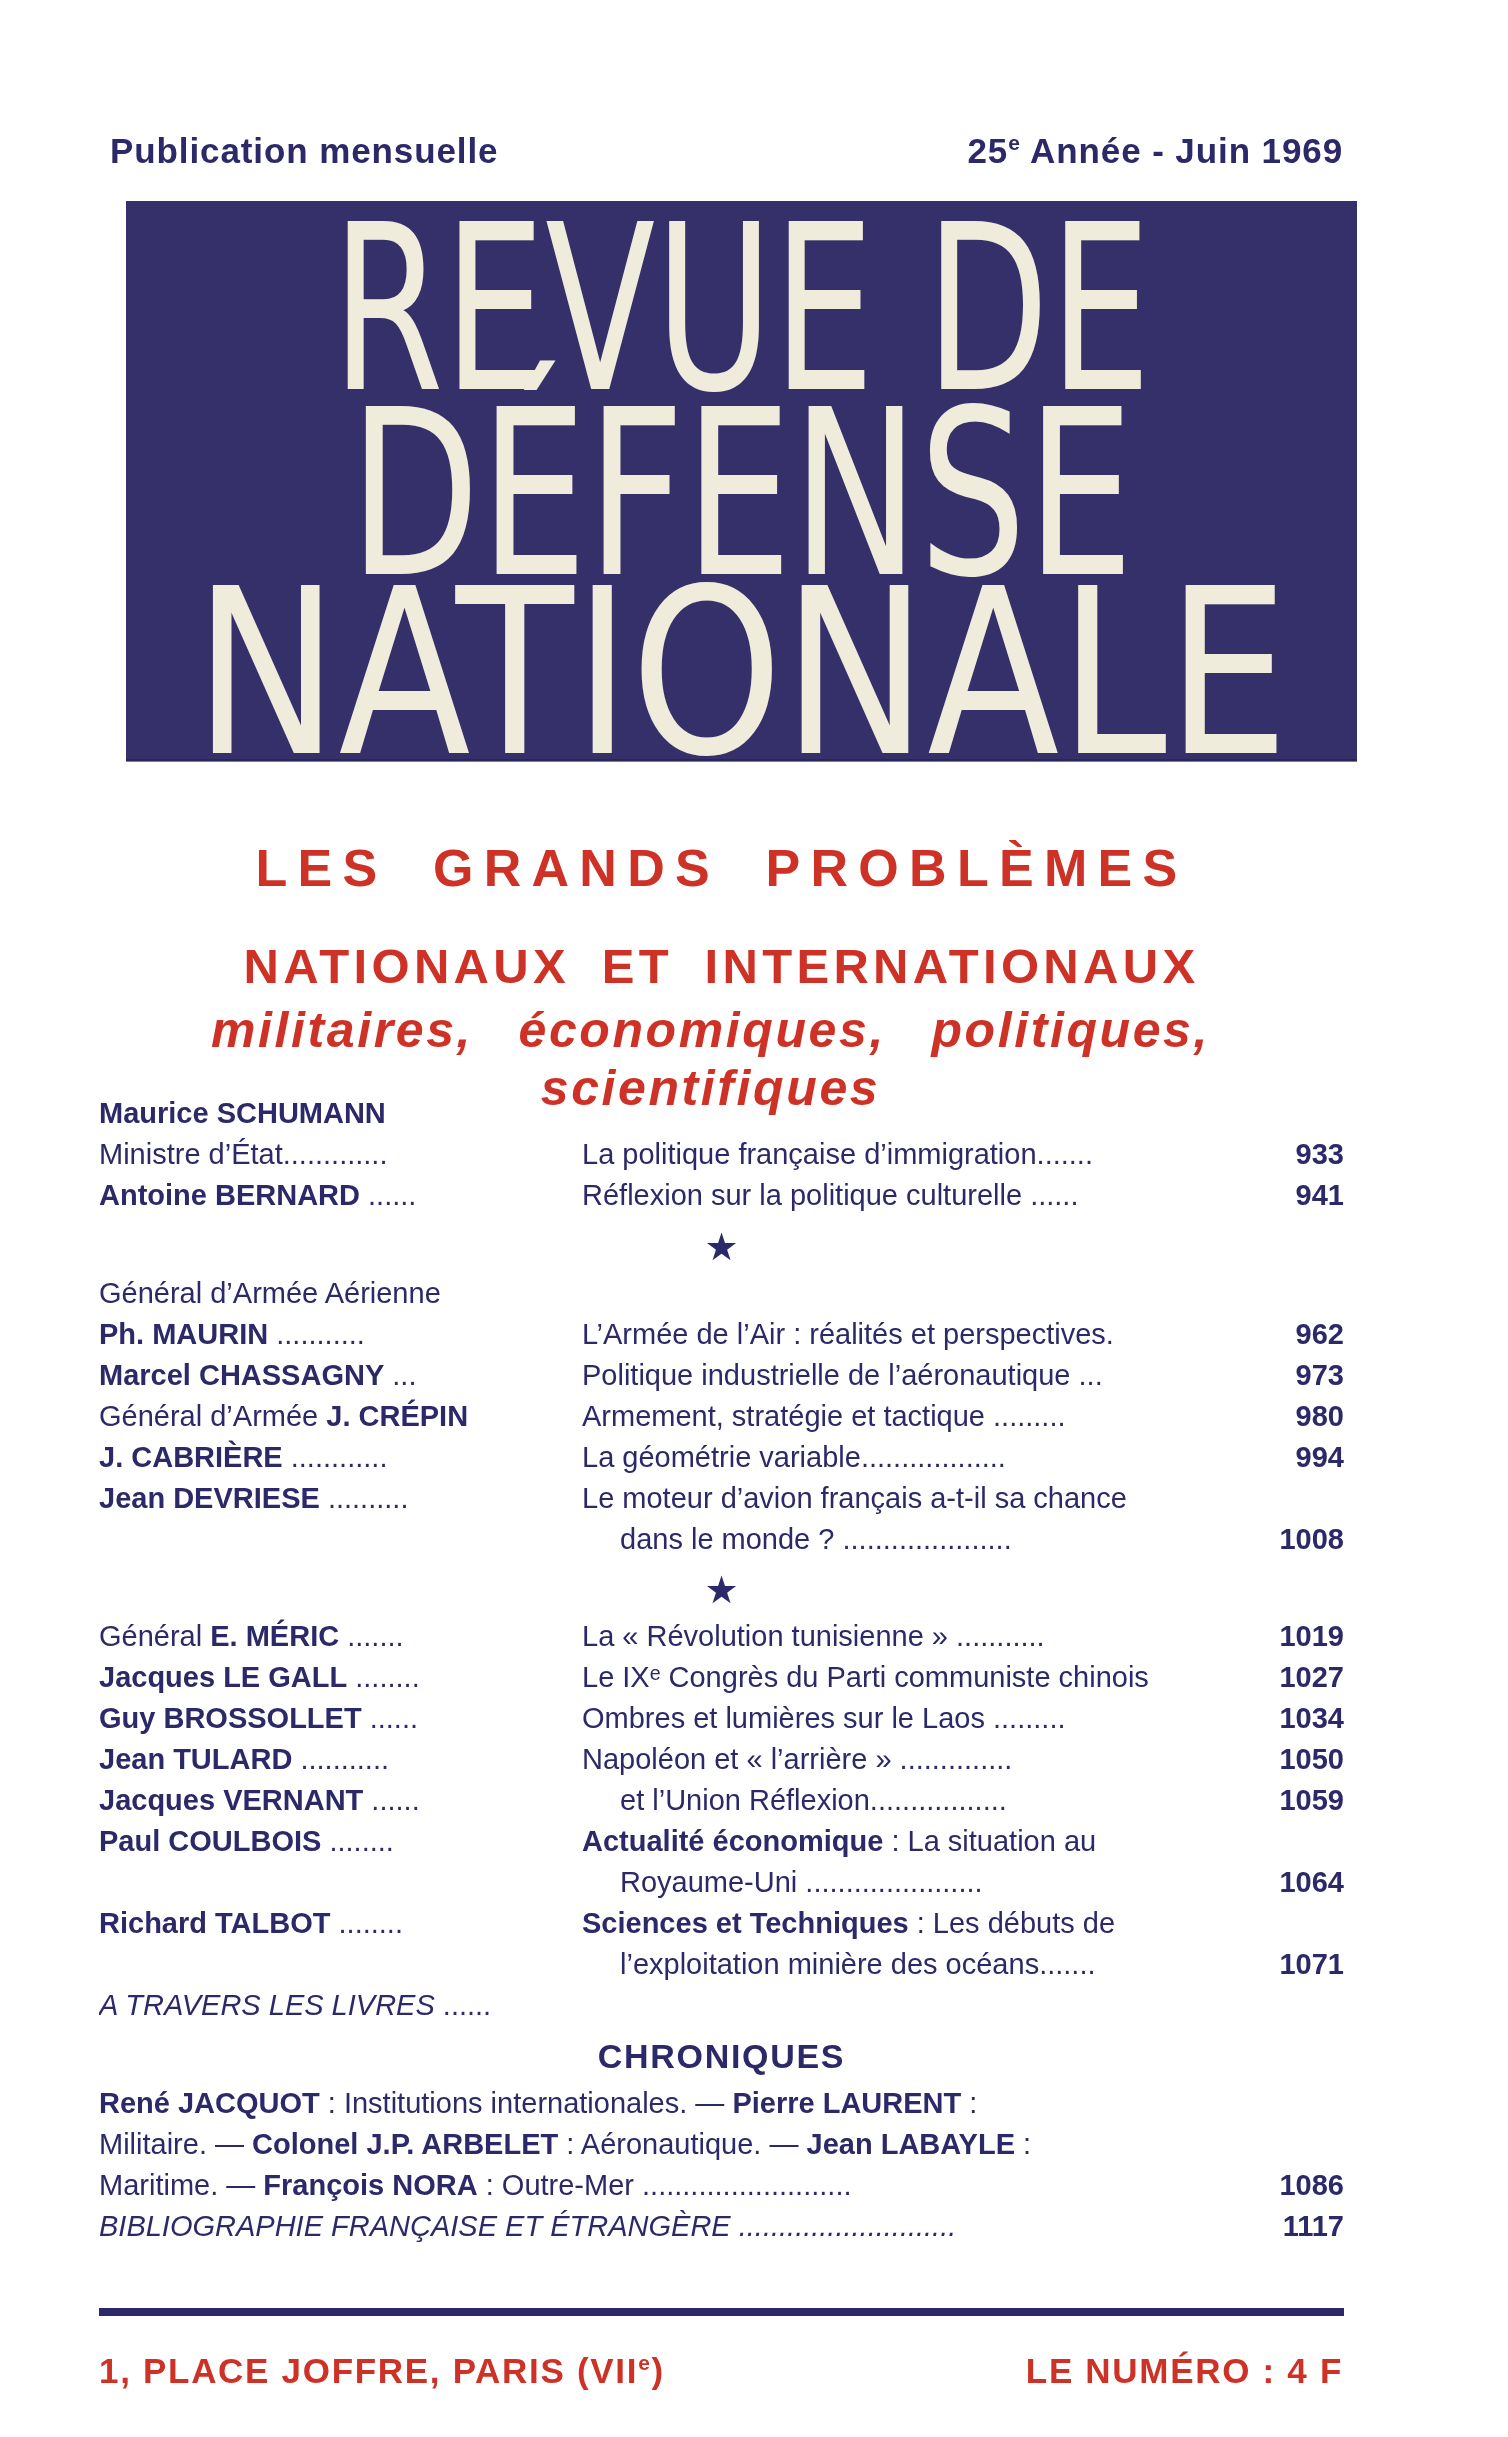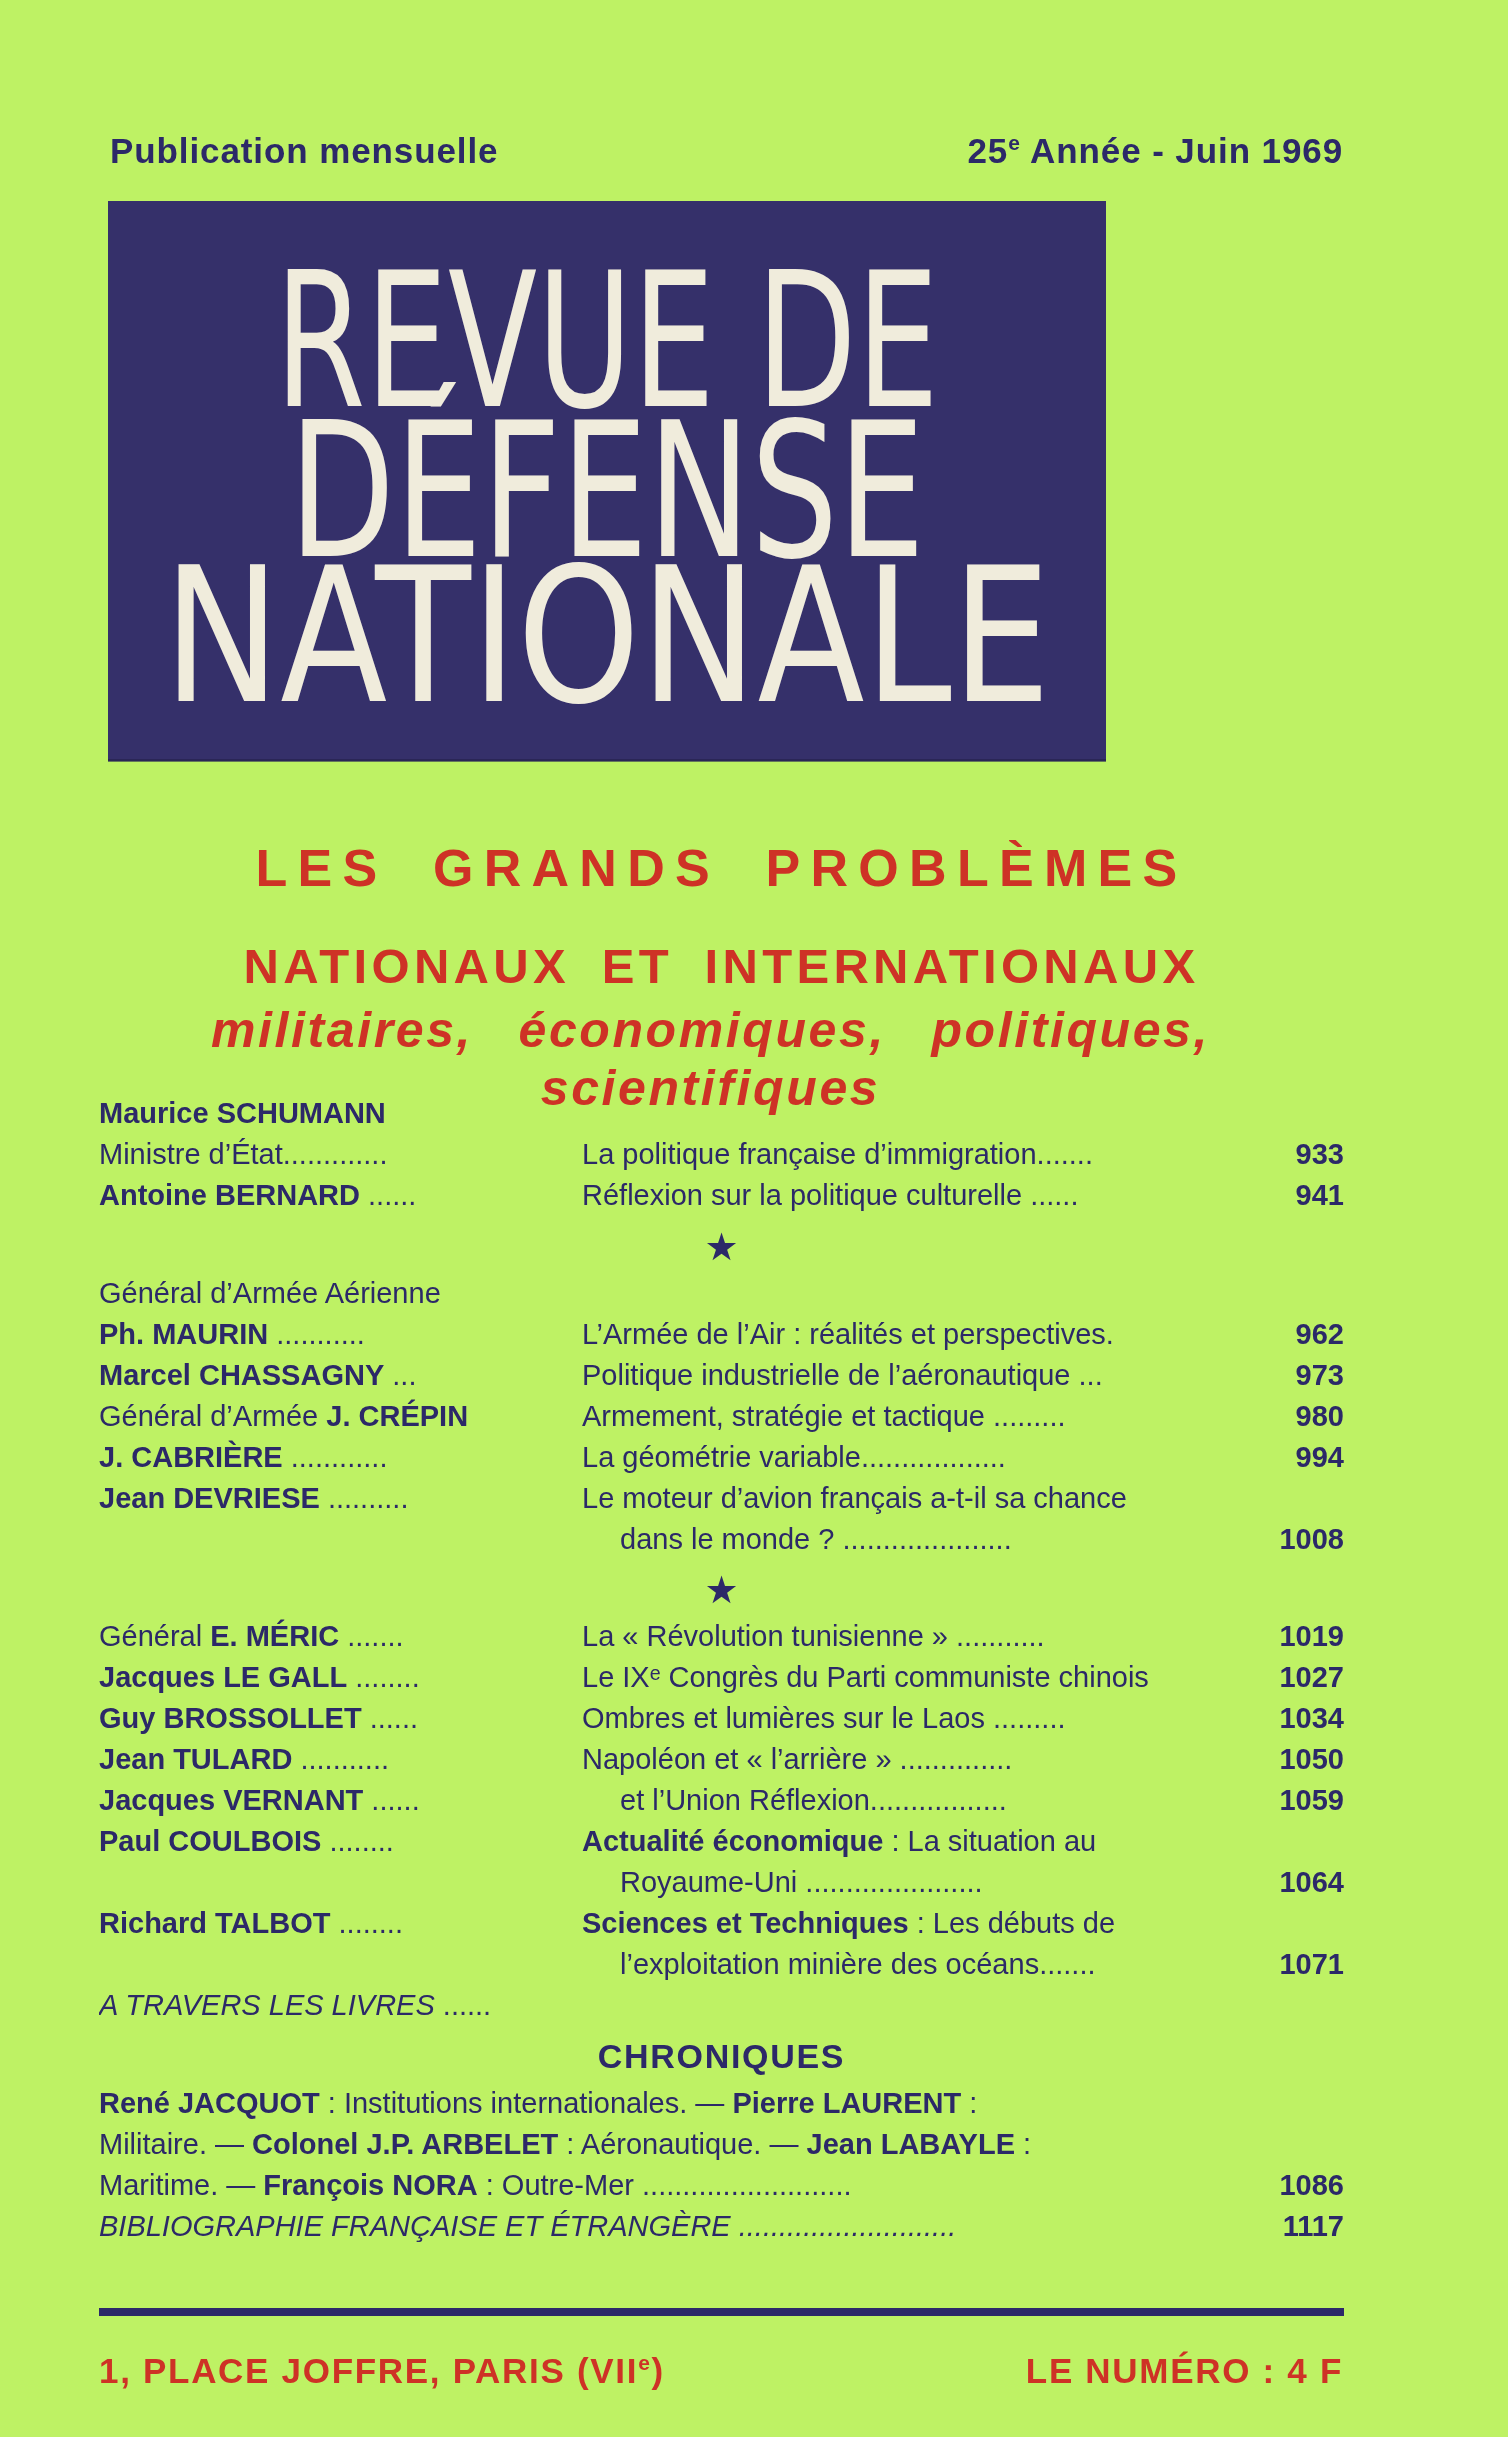--- a/index.html
+++ b/index.html
@@ -1,31 +1,31 @@
 <!DOCTYPE html>
 <html style="font-size:13.8px"><head>
 <meta charset="utf-8">
 <style>
   html,body{margin:0;padding:0;background:#d8d4c4;}
   .page{
     position:relative;width:1508px;height:2438px;margin:0 auto;
-    background:#bef264;
+    background:#ffffff;
     font-family:"Liberation Sans",sans-serif;
     color:#2c2968;overflow:hidden;
   }
   .b{font-weight:700;}
   .i{font-style:italic;}
 
   
   .header-left{position:absolute;left:110px;top:131px;font-size:35px;font-weight:700;letter-spacing:0.9px;}
   .header-right{position:absolute;right:165px;top:131px;font-size:35px;font-weight:700;letter-spacing:0.9px;}
   .header-right sup{font-size:60%;vertical-align:super;}
 
   
-  .banner{position:absolute;left:108px;top:201px;width:998px;height:558px;background:#35306a;box-shadow:0 2.6px 0 #2a2656;}
+  .banner{position:absolute;left:126px;top:201px;width:1231px;height:558px;background:#35306a;box-shadow:0 2.6px 0 #2a2656;}
   .banner svg{display:block;width:100%;height:100%;}
   .banner text{fill:#f0ecdc;font-family:"DejaVu Sans",sans-serif;font-weight:400;}
 
   
   .headline1{position:absolute;left:99px;width:1245px;top:838px;text-align:center;
     font-size:52px;font-weight:700;letter-spacing:10.3px;word-spacing:20.7px;color:#ce3226;}
   .headline2{position:absolute;left:99px;width:1245px;top:938px;text-align:center;
     font-size:49px;font-weight:700;letter-spacing:4.3px;word-spacing:13.8px;color:#ce3226;}
   .subtitle{position:absolute;left:90px;width:1241px;top:1001px;text-align:center;
     font-size:50px;font-weight:700;font-style:italic;letter-spacing:2.6px;word-spacing:29px;color:#ce3226;}

